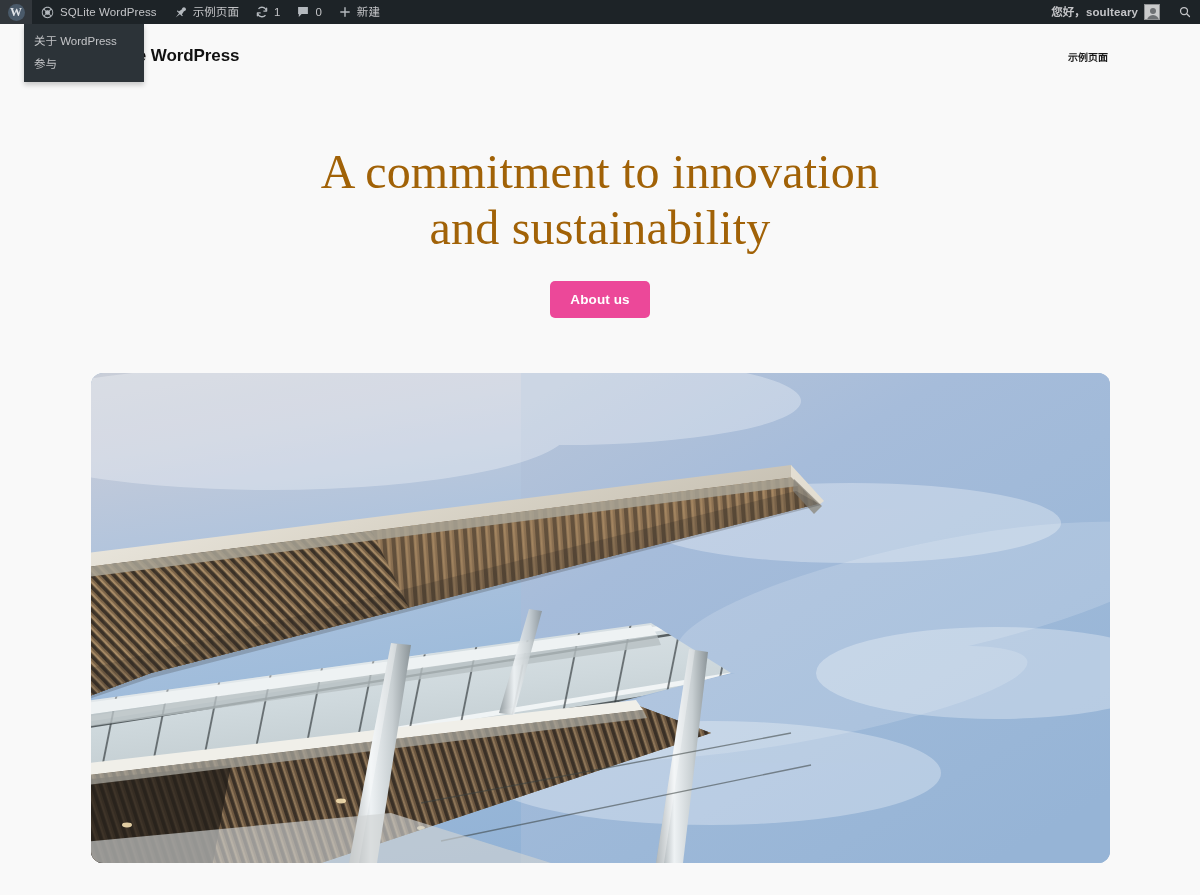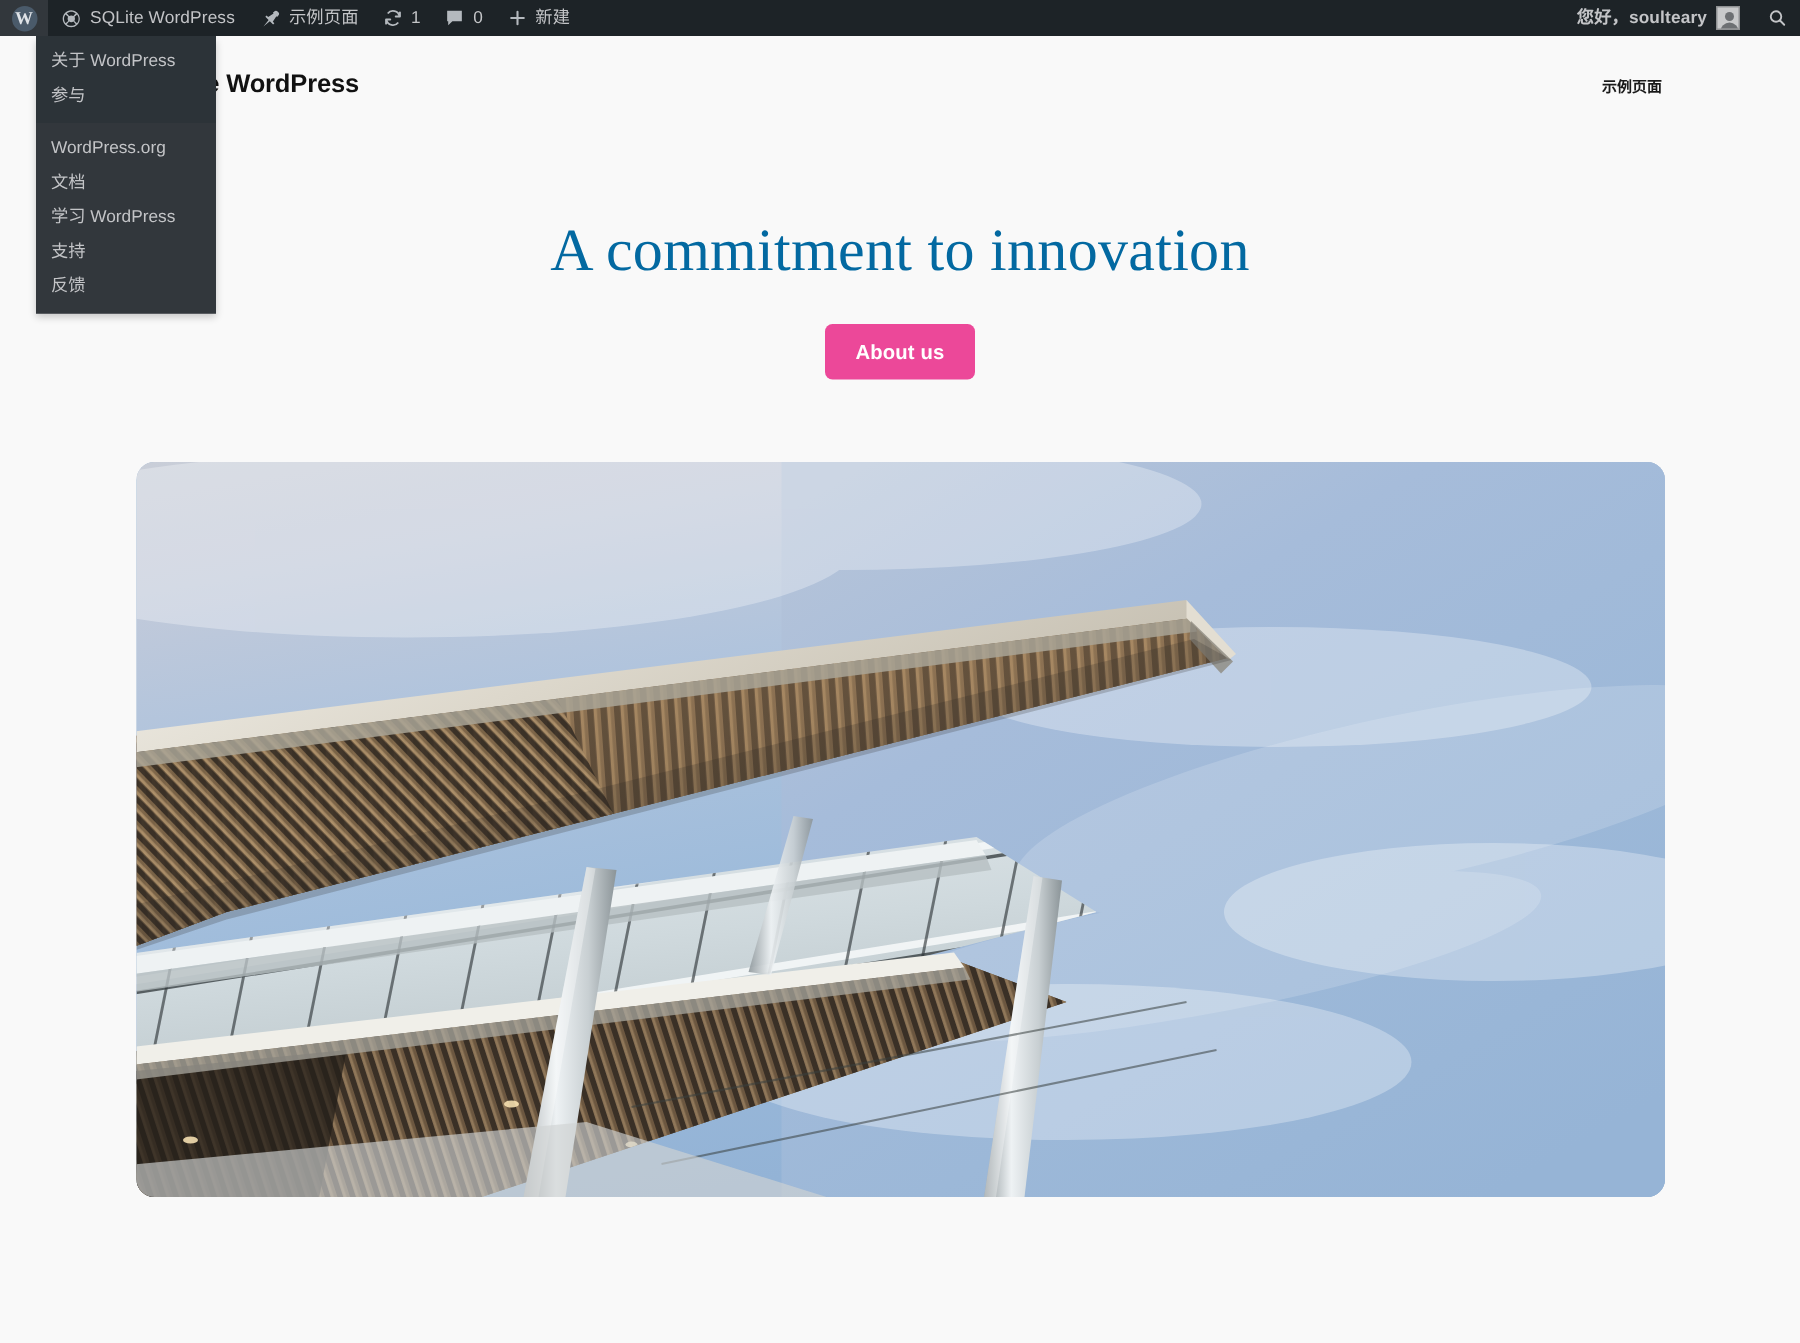--- a/index.html
+++ b/index.html
@@ -165,23 +165,23 @@
 
   
   .hero {
     text-align: center;
     padding-top: 72px;
   }
 
   .hero-title {
     font-family: "Liberation Serif", serif;
     font-weight: 400;
-    font-size: 40px;
+    font-size: 48px;
     line-height: 1.16;
-    color: #0369a1;
+    color: #a16207;
     letter-spacing: .2px;
     max-width: 620px;
     margin: 0 auto;
   }
 
   .hero-sub {
     margin: 24px auto 0;
     max-width: 430px;
     font-size: 14.5px;
     line-height: 1.5;
@@ -288,41 +288,35 @@
       </span>
     </div>
   </div>
 </div>
 
 <div id="wp-admin-bar-wp-logo-menu">
   <div class="ab-submenu ab-sub-primary">
     <span class="ab-sub-item">关于 WordPress</span>
     <span class="ab-sub-item">参与</span>
   </div>
-  <div class="ab-submenu ab-sub-secondary">
-    <span class="ab-sub-item">WordPress.org</span>
-    <span class="ab-sub-item">文档</span>
-    <span class="ab-sub-item">学习 WordPress</span>
-    <span class="ab-sub-item">支持</span>
-    <span class="ab-sub-item">反馈</span>
-  </div>
 </div>
 
 <div class="site-wrap">
 
   <header class="site-header">
     <div class="site-title">SQLite WordPress</div>
     <nav class="site-nav">
       <span class="nav-link">示例页面</span>
     </nav>
   </header>
 
   <section class="hero">
     <h1 class="hero-title">
       <span>A commitment to innovation</span><br>
+      <span>and sustainability</span>
     </h1>
 
 
     <div class="hero-cta-row">
       <button class="btn-about">About us</button>
     </div>
 
     <figure class="hero-figure">
       <svg viewBox="0 0 1019 490" preserveAspectRatio="xMidYMid slice">
         <defs>

